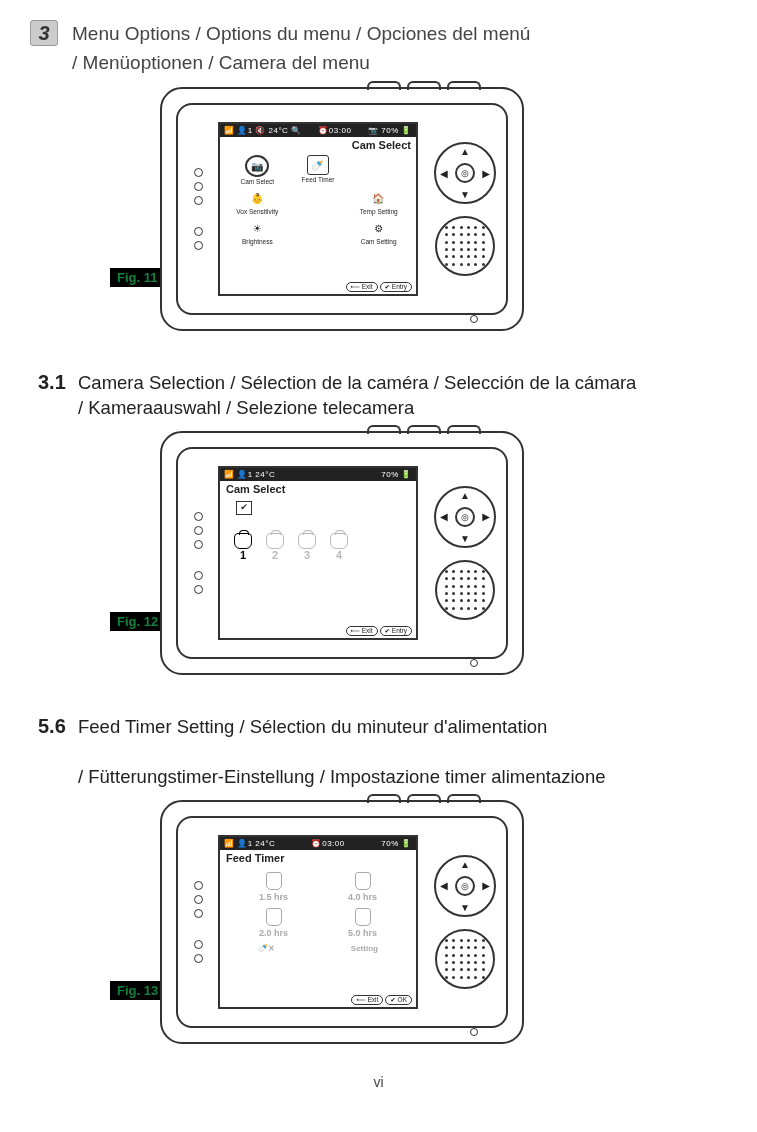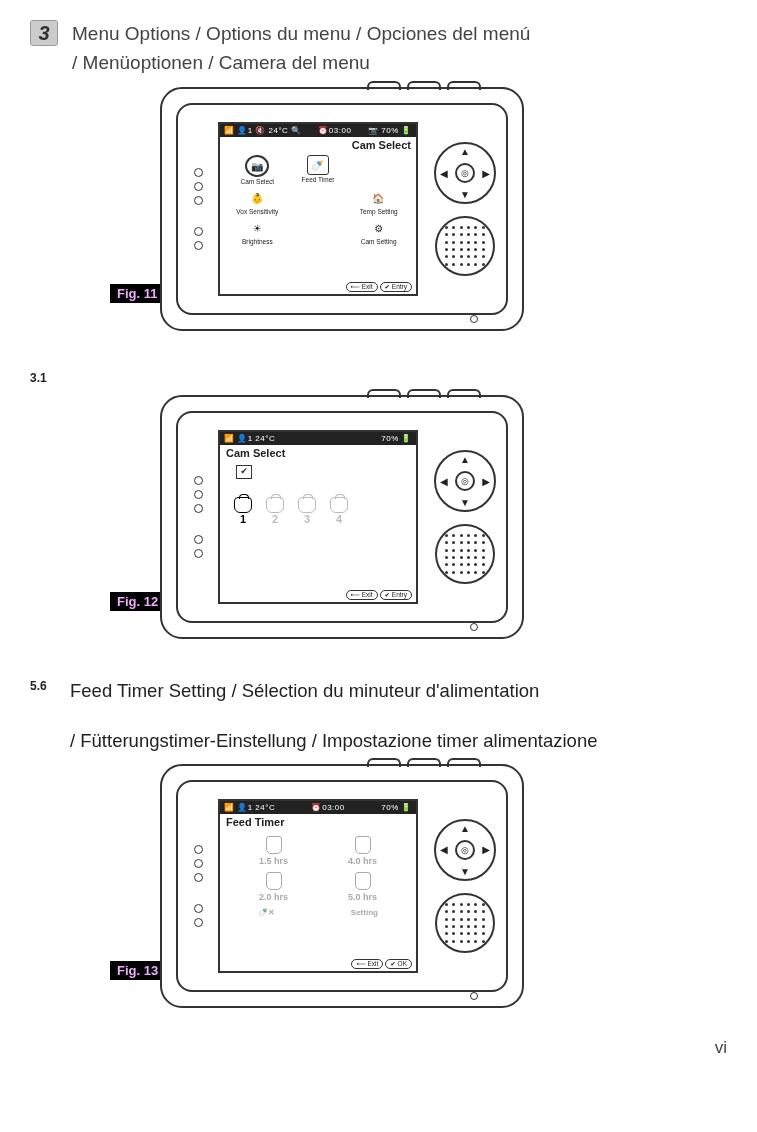--- a/index.html
+++ b/index.html
@@ -16,26 +16,26 @@
     border: 1px solid #999;
     border-radius: 3px;
     width: 26px; height: 24px;
     display: flex; align-items: center; justify-content: center;
     font-weight: bold; font-size: 20px; font-style: italic;
     margin-right: 14px;
     color: #333;
   }
   .section-title { font-size: 19px; color: #444; line-height: 1.5; font-family: "Segoe UI", Arial, sans-serif; }
   .sub-row { display: flex; align-items: flex-start; margin-top: 40px; }
-  .sub-num { font-weight: bold; font-size: 12px; width: 40px; flex-shrink: 0; }
+  .sub-num { font-weight: bold; font-size: 20px; width: 40px; flex-shrink: 0; margin-left: 8px; }
   .sub-text { font-size: 18.5px; color: #222; line-height: 1.35; }
   .fig-wrap { position: relative; margin: 10px 0 10px 130px; }
   .fig-label {
-    position: absolute; left: -50px; bottom: 28px;
-    background: #000; color: #f0abfc; font-size: 13px; font-weight: bold;
+    position: absolute; left: -50px; bottom: 44px;
+    background: #000; color: #15803d; font-size: 13px; font-weight: bold;
     padding: 2px 7px;
   }
   
   .device {
     width: 360px; height: 240px;
     border: 2px solid #333; border-radius: 22px;
     position: relative;
     background: #fff;
   }
   .antenna {
@@ -94,21 +94,21 @@
   .cam { display:flex; flex-direction:column; align-items:center; font-size:11px; font-weight:bold; color:#bbb;}
   .cam.active { color:#000; }
   .cam .h { width:16px; height:14px; border:1.5px solid currentColor; border-radius:4px 4px 6px 6px; position:relative;}
   .cam .h::before{content:""; position:absolute; top:-4px; left:4px; width:8px; height:4px; border:1.5px solid currentColor; border-bottom:none; border-radius:4px 4px 0 0;}
   .check { width:14px;height:12px;border:1px solid #333; margin:6px 0 0 16px; font-size:9px; text-align:center; color:#333;}
   
   .ft-grid { display:grid; grid-template-columns:1fr 1fr; gap:6px 18px; padding:8px 18px 0 18px; font-size:9px; font-weight:bold; color:#aaa; text-align:center;}
   .ft-grid .fi { display:flex; flex-direction:column; align-items:center; }
   .fi .bot { width:14px;height:16px; border:1.5px solid #aaa; border-radius:3px 3px 5px 5px; margin-bottom:2px;}
   .ft-bottom { display:flex; justify-content:space-around; padding-top:6px; font-size:8px; color:#aaa; font-weight:bold;}
-  .page-num { text-align: right; font-size: 17px; margin-top: 30px; color:#444;}
+  .page-num { text-align: center; font-size: 14px; margin-top: 30px; color:#444;}
 </style>
 </head>
 <body>
 
 <div class="section-row">
   <div class="section-num-box">3</div>
   <div class="section-title">
     <span>Menu Options / Options du menu / Opciones del menú</span><br>
     <span>/ Menüoptionen / Camera del menu</span>
   </div>
@@ -217,20 +217,24 @@
             <i></i>
         </div>
       </div>
     </div>
     <div class="mic"></div>
   </div>
 </div>
 
 <div class="sub-row">
   <div class="sub-num">3.1</div>
+  <div class="sub-text">
+    <span>Camera Selection / Sélection de la caméra / Selección de la cámara</span><br>
+    <span>/ Kameraauswahl / Selezione telecamera</span>
+  </div>
 </div>
 
 <div class="fig-wrap">
   <div class="fig-label">Fig. 12</div>
   <div class="device">
     <div class="antenna ant1"></div>
     <div class="antenna ant2"></div>
     <div class="antenna ant3"></div>
     <div class="inner">
       <div class="side-dots">

